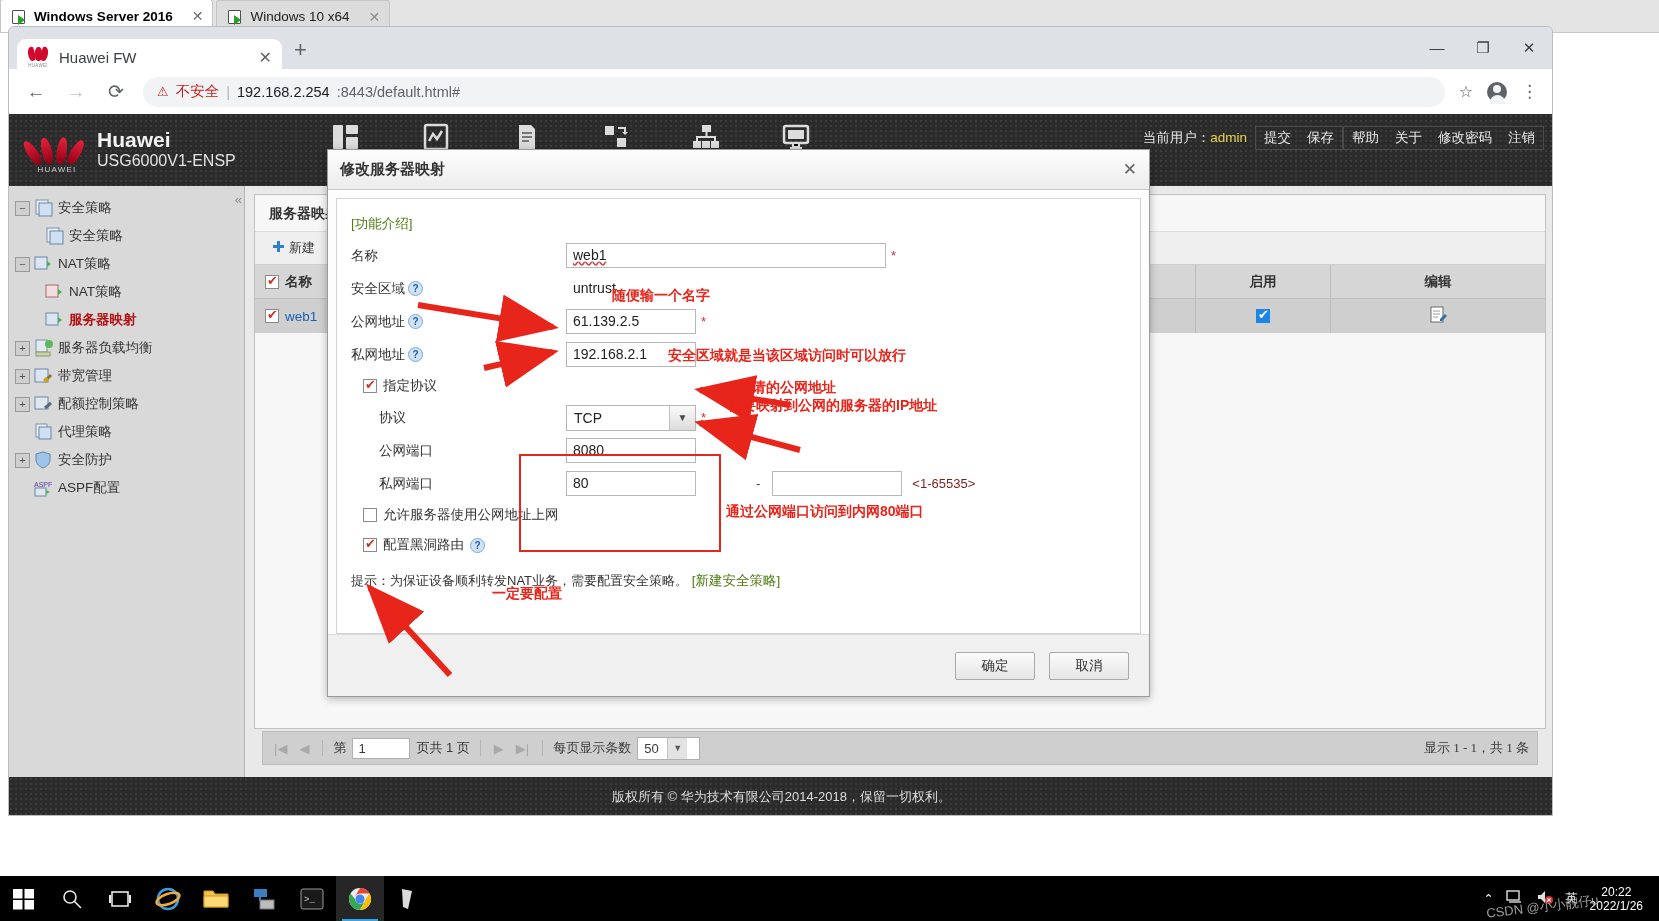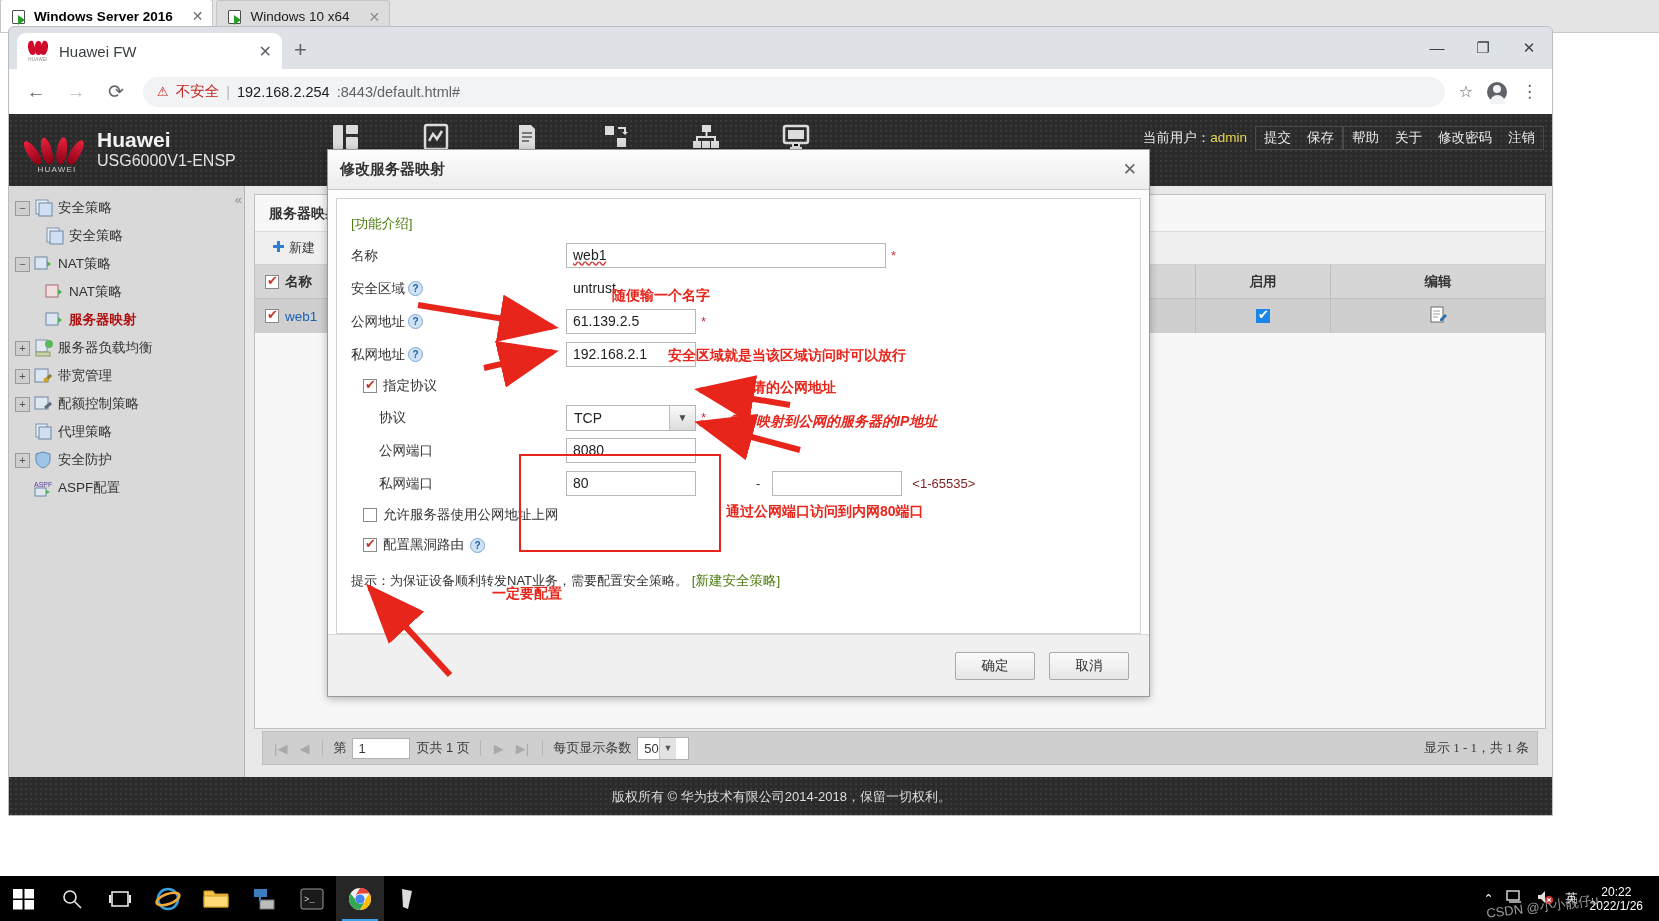--- a/index.html
+++ b/index.html
@@ -34,21 +34,21 @@
      border-left:7px solid #2aa02a; border-top:5px solid transparent; border-bottom:5px solid transparent;}
 
   
   #chrome-window{
     position:absolute; left:8px; top:26px; width:1545px; height:790px;
     background:#dee1e6; border:1px solid #b9bcc0; border-radius:6px 6px 0 0;
     overflow:hidden;
   }
   #chrome-tabbar{ position:absolute; left:0; top:0; width:100%; height:42px; background:#dee1e6;}
   #chrome-tab{
-    position:absolute; left:8px; top:6px; width:265px; height:36px;
+    position:absolute; left:8px; top:12px; width:265px; height:36px;
     background:#fff; border-radius:9px 9px 0 0; display:flex; align-items:center;
     padding:0 10px; gap:10px;
   }
   #chrome-tab .title{ font-size:15px; color:#3c4043; flex:1; }
   #chrome-tab .tclose{ color:#5f6368; font-size:16px; }
   .hw-logo{ width:22px;height:20px; position:relative; flex:0 0 auto;}
   .hw-logo .p{ position:absolute; width:7px;height:14px;background:#cf0a2c; top:0;}
   .hw-logo .p1{ left:1px; border-radius:60% 20% 40% 40%; transform:rotate(-16deg);}
   .hw-logo .p2{ left:7.5px; border-radius:40% 40% 40% 40%;}
   .hw-logo .p3{ left:14px; border-radius:20% 60% 40% 40%; transform:rotate(16deg);}
@@ -160,21 +160,21 @@
   .cbox.blue:after{content:"✔";position:absolute;left:1px;top:-3px;font-size:13px;color:#fff;}
   .lnk{ color:#1a5fb4; }
   .ok{ color:#1f9b1f; }
 
   #pager{ position:absolute; left:253px; bottom:52px; right:16px; height:34px;
      background:#cfcfcf; border:1px solid #bdbdbd; display:flex; align-items:center;
      padding:0 8px; font-size:13px; color:#3a3a3a; gap:6px;}
   #pager .pbtn{ color:#a9a9a9; font-size:13px; padding:0 3px;}
   #pager .pvsep{ width:1px;height:16px;background:#b5b5b5;margin:0 4px;}
   #page-num{ width:58px; height:21px; border:1px solid #b0b0b0; background:#fff; padding:0 5px; line-height:19px;}
-  #pagesize{ width:52px;height:23px;border:1px solid #b0b0b0;background:#fff;display:flex;
+  #pagesize{ width:63px;height:23px;border:1px solid #b0b0b0;background:#fff;display:flex;
      align-items:center;justify-content:space-between;padding:0 12px 0 6px;}
   #pagesize .arrow{ width:20px;height:21px;background:#e3e3e3;border-left:1px solid #c3c3c3;
      display:flex;align-items:center;justify-content:center;font-size:9px;color:#5a5a5a;}
   #pager-total{ margin-left:auto;font-family:Liberation Serif, serif; }
 
   #cli-btn{
     position:absolute; right:14px; bottom:8px; width:98px; height:28px;
     background:#e4e4e4; border:1px solid #b3b3b3; border-radius:2px;
     display:flex; align-items:center; justify-content:center;
     color:#aa1111; font-size:13.5px; font-weight:bold;
@@ -744,21 +744,21 @@
   <line x1="418" y1="305" x2="553" y2="327" stroke="#e8251b" stroke-width="6" marker-end="url(#ah)"></line>
   <line x1="484" y1="368" x2="553" y2="352" stroke="#e8251b" stroke-width="6" marker-end="url(#ah)"></line>
   <line x1="790" y1="405" x2="700" y2="390" stroke="#e8251b" stroke-width="6" marker-end="url(#ah)"></line>
   <line x1="800" y1="450" x2="700" y2="423" stroke="#e8251b" stroke-width="6" marker-end="url(#ah)"></line>
   <line x1="450" y1="675" x2="370" y2="588" stroke="#e8251b" stroke-width="6" marker-end="url(#ah)"></line>
 </svg>
 
 <div class="anno" style="left:612px; top:287px;">随便输一个名字</div>
 <div class="anno" style="left:668px; top:347px;">安全区域就是当该区域访问时可以放行</div>
 <div class="anno" style="left:738px; top:379px;">申请的公网地址</div>
-<div class="anno" style="left:728px; top:413px;font-style:italic;">需要映射到公网的服务器的IP地址</div>
+<div class="anno" style="left:728px; top:397px;">需要映射到公网的服务器的IP地址</div>
 <div class="anno" style="left:726px; top:503px;">通过公网端口访问到内网80端口</div>
 <div class="anno" style="left:492px; top:585px;">一定要配置</div>
 
 <div id="taskbar">
   <div class="tb-item">
     <svg width="22" height="22">
         <rect x="0" y="1" width="9.5" height="9.5" fill="#fff"></rect>
         <rect x="11.5" y="1" width="9.5" height="9.5" fill="#fff"></rect>
         <rect x="0" y="12" width="9.5" height="9.5" fill="#fff"></rect>
         <rect x="11.5" y="12" width="9.5" height="9.5" fill="#fff"></rect>

